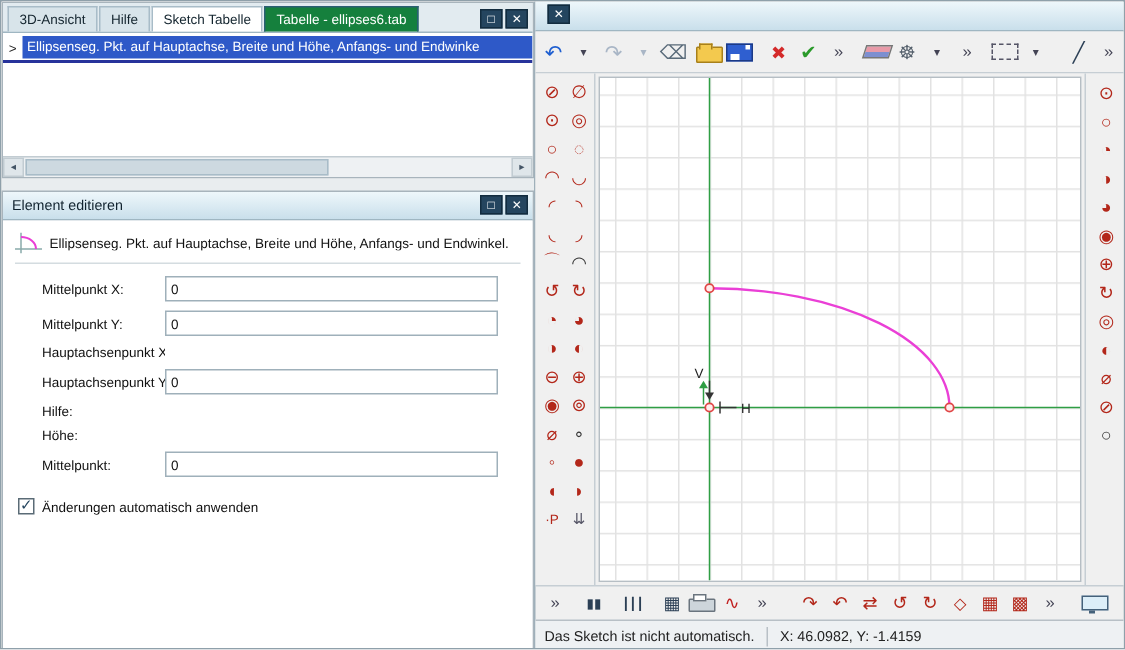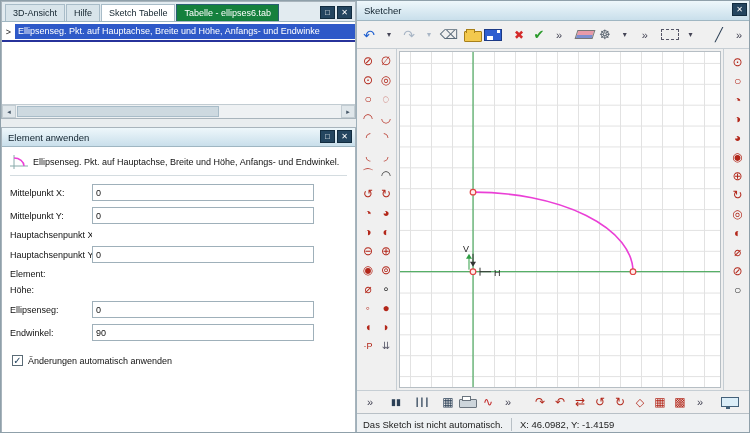--- a/index.html
+++ b/index.html
@@ -41,21 +41,21 @@
 
   .edit-panel { flex: 1; display: flex; flex-direction: column; border: 1px solid #a8b4bc; }
   .phead { height: 19px; background: linear-gradient(#eef7fb, #c9dfeb); border-bottom: 1px solid #9fb6c2;
            display: flex; align-items: center; padding: 0 2px 0 6px; }
   .phead-title { flex: 1; font-size: 9.5px; color: #10222e; }
   .pbody { flex: 1; background: #fff; padding: 6px 8px 4px; }
   .desc { display: flex; align-items: center; gap: 5px; margin: 1px 0 5px; height: 16px; }
   .desc-text { white-space: nowrap; overflow: hidden; }
   .sepline { border-top: 1px solid #d4dce0; margin: 0 0 8px; }
   .form-row { display: flex; align-items: center; margin-bottom: 6px; }
-  .form-label { flex: 0 0 82px; white-space: nowrap; overflow: hidden; }
+  .form-label { flex: 0 0 82px; margin-left: 18px; white-space: nowrap; overflow: hidden; }
   .field-input { width: 222px; height: 17px; border: 1px solid #9fb0ba;
                  font: 9px "Liberation Sans", sans-serif; padding: 0 3px; background: #fff; color: #111; }
   .chk-row { display: flex; align-items: center; gap: 5px; margin: 14px 0 0 2px; }
   .chk-box { width: 11px; height: 11px; border: 1px solid #5a6b76; background: #fff;
              color: #24455f; font-size: 10px; line-height: 10px; text-align: center; }
 
   
   .skhead { height: 20px; background: linear-gradient(#eef7fb, #c9dfeb); border-bottom: 1px solid #9fb6c2;
             display: flex; align-items: center; padding: 0 3px 0 7px; }
   .toolbar-top { height: 28px; display: flex; align-items: center; padding: 0 2px;
@@ -124,21 +124,21 @@
           <span class="hs-thumb"></span>
         </span>
         <span class="hs-btn">▸</span>
       </div>
     </section>
 
     <div class="panel-gap"></div>
 
     <section class="edit-panel">
       <div class="phead">
-        <span class="phead-title">Element anwenden</span>
+        <span class="phead-title">Element editieren</span>
         <span><span class="win-btn">□</span><span class="win-btn">✕</span></span>
       </div>
       <div class="pbody">
         <div class="desc">
           <svg width="18" height="14" viewBox="0 0 18 14">
             <line x1="4" y1="0" x2="4" y2="14" stroke="#8aa" stroke-width="1"></line>
             <line x1="0" y1="11" x2="18" y2="11" stroke="#8aa" stroke-width="1"></line>
             <path d="M 4 3 A 10 8 0 0 1 14 11" fill="none" stroke="#ea3fd6" stroke-width="1.4"></path>
           </svg>
           <span class="desc-text">Ellipsenseg. Pkt. auf Hauptachse, Breite und Höhe, Anfangs- und Endwinkel.</span>
@@ -154,45 +154,40 @@
           <input class="field-input" value="0" style="">
         </div>
         <div class="form-row">
           <span class="form-label">Hauptachsenpunkt X:</span>
         </div>
         <div class="form-row">
           <span class="form-label">Hauptachsenpunkt Y:</span>
           <input class="field-input" value="0" style="">
         </div>
         <div class="form-row">
-          <span class="form-label">Element:</span>
+          <span class="form-label">Hilfe:</span>
         </div>
         <div class="form-row">
           <span class="form-label">Höhe:</span>
         </div>
         <div class="form-row">
-          <span class="form-label">Ellipsenseg:</span>
+          <span class="form-label">Mittelpunkt:</span>
           <input class="field-input" value="0" style="">
-        </div>
-        <div class="form-row">
-          <span class="form-label">Endwinkel:</span>
-          <input class="field-input" value="90" style="">
         </div>
 
         <div class="chk-row">
           <span class="chk-box">✓</span>
           <span>Änderungen automatisch anwenden</span>
         </div>
       </div>
     </section>
   </div>
 
   <div class="right">
     <div class="skhead">
-      <span class="phead-title">Sketcher</span>
       <span><span class="win-btn">✕</span></span>
     </div>
 
     <div class="toolbar-top">
         <span class="ticon" style="color: rgb(31, 95, 208); font-size: 14px;">↶</span>
         <span class="ticon" style="color: rgb(68, 68, 85); font-size: 8px;">▾</span>
         <span class="ticon" style="color: rgb(169, 182, 198); font-size: 14px;">↷</span>
         <span class="ticon" style="color: rgb(169, 182, 198); font-size: 8px;">▾</span>
         <span class="ticon" style="color: rgb(90, 107, 122); font-size: 13px;">⌫</span>
         <span class="tgap" style="width: 6px;"></span>

